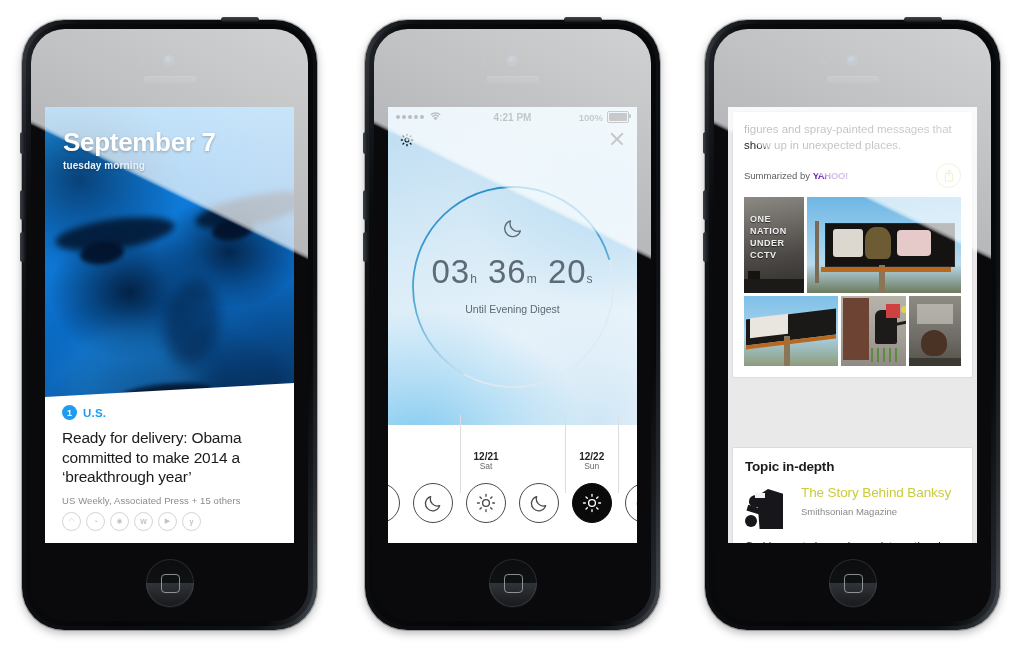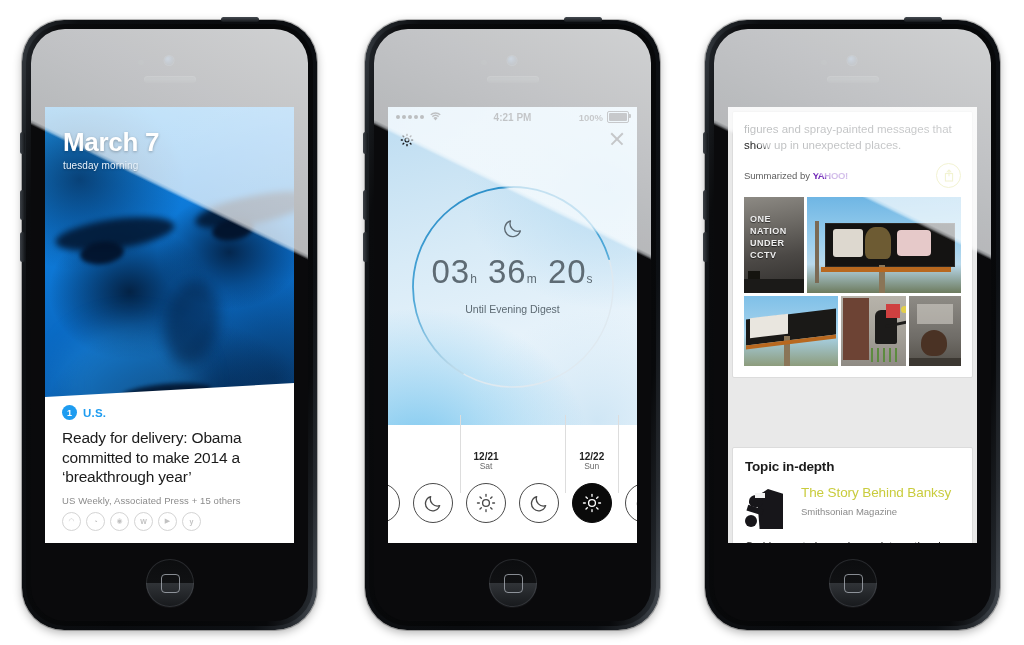--- a/index.html
+++ b/index.html
@@ -100,21 +100,21 @@
   .brow-r{left:60%;top:27%;width:118px;height:28px;background:rgba(2,22,48,.88);transform:rotate(-12deg);filter:blur(3px);}
   .eye-l{left:14%;top:41%;width:44px;height:22px;background:rgba(2,18,42,.95);transform:rotate(-7deg);filter:blur(2px);}
   .eye-r{left:67%;top:34%;width:42px;height:21px;background:rgba(2,18,42,.95);transform:rotate(-10deg);filter:blur(2px);}
   .nose{left:48%;top:52%;width:54px;height:86px;background:rgba(3,30,62,.55);filter:blur(7px);transform:rotate(10deg);}
   .lip{left:30%;top:84%;width:92px;height:18px;background:rgba(2,20,46,.90);filter:blur(2px);transform:rotate(-5deg);}
   .cheek{left:6%;top:66%;width:140px;height:120px;background:rgba(40,150,225,.35);filter:blur(14px);}
 
   .s1 .datewrap{position:absolute;left:18px;top:22px;z-index:4;}
   .s1 .date{color:#fff;font-size:26px;font-weight:700;letter-spacing:-.3px;line-height:1;
     text-shadow:0 1px 3px rgba(0,0,0,.28);}
-  .s1 .daysub{color:#e8f3fd;font-size:10px;font-weight:400;margin-top:5px;letter-spacing:.1px;
+  .s1 .daysub{color:#e8f3fd;font-size:10px;font-weight:700;margin-top:5px;letter-spacing:.1px;
     text-shadow:0 1px 2px rgba(0,0,0,.3);}
 
   .card1{
     position:absolute;left:0;right:0;bottom:0;height:160px;background:#fff;
     clip-path:polygon(0 14px, 100% 0, 100% 100%, 0 100%);
   }
   .card1-in{position:absolute;left:17px;right:14px;top:22px;}
   .sec{display:flex;align-items:center;gap:6px;}
   .sec .num{
     width:15px;height:15px;border-radius:50%;background:#1e9cf0;color:#fff;
@@ -221,21 +221,21 @@
             <div class="pf cheek"></div>
             <div class="pf brow-l"></div>
             <div class="pf brow-r"></div>
             <div class="pf eye-l"></div>
             <div class="pf eye-r"></div>
             <div class="pf nose"></div>
             <div class="pf lip"></div>
           </div>
 
           <div class="datewrap">
-            <div class="date">March 7</div>
+            <div class="date">September 7</div>
             <div class="daysub">tuesday morning</div>
           </div>
 
           <div class="card1">
             <div class="card1-in">
               <div class="sec">
                 <span class="num">1</span>
                 <span class="lbl">U.S.</span>
               </div>
               <div class="headline">Ready for delivery: Obama committed to make 2014 a ‘breakthrough year’</div>

